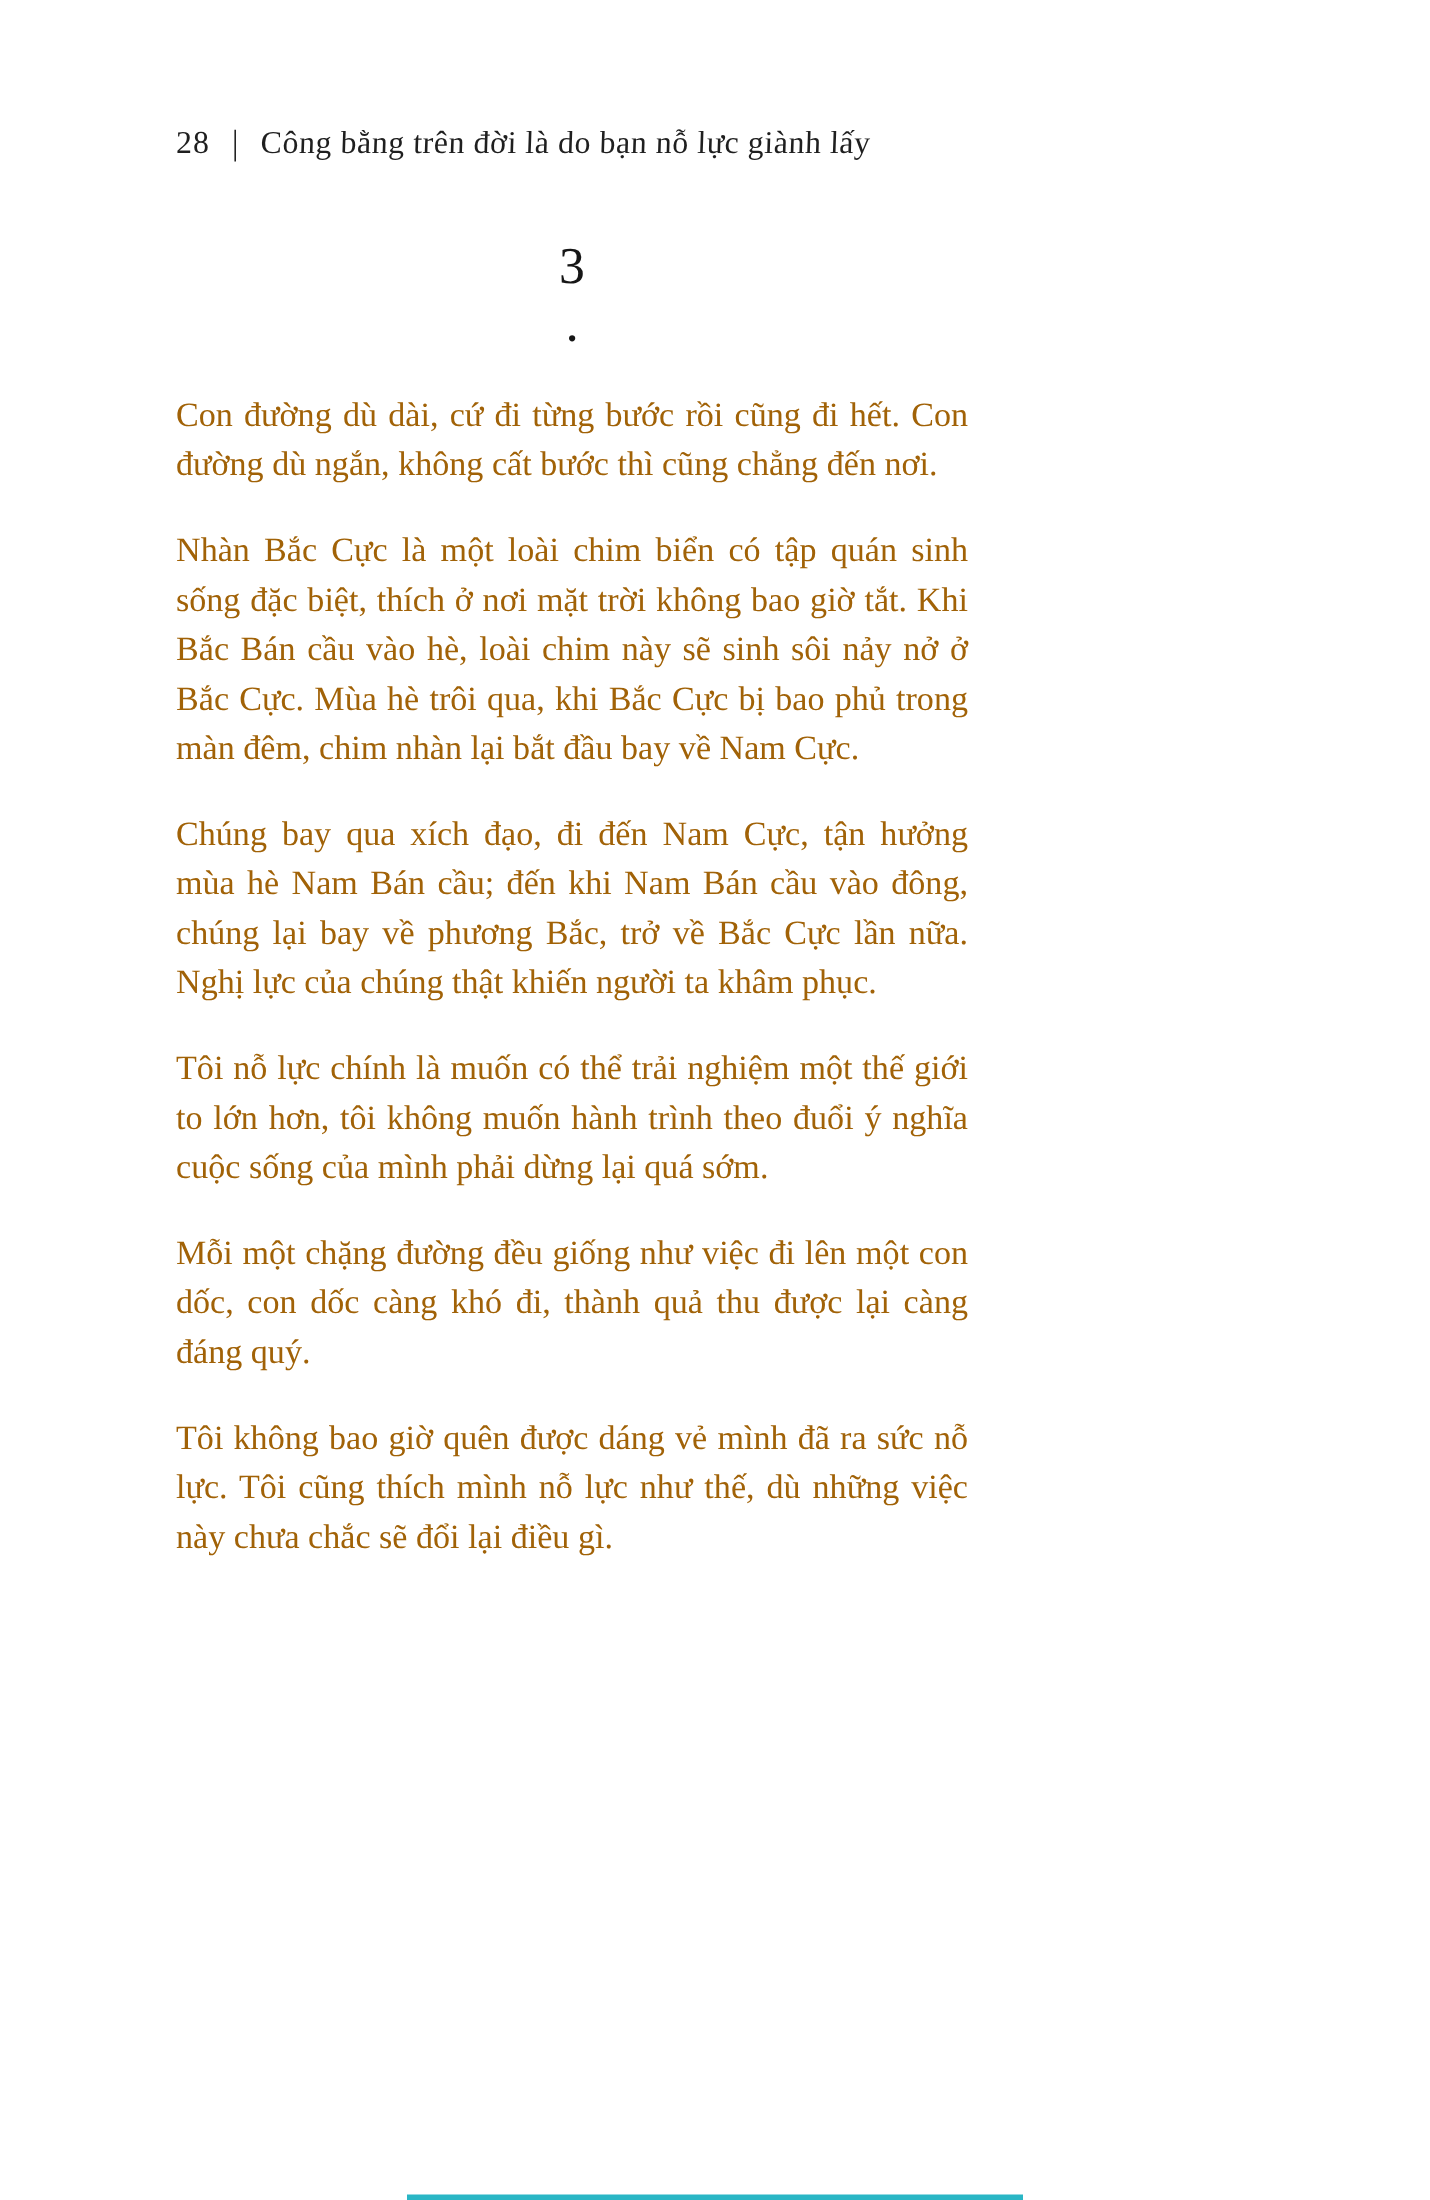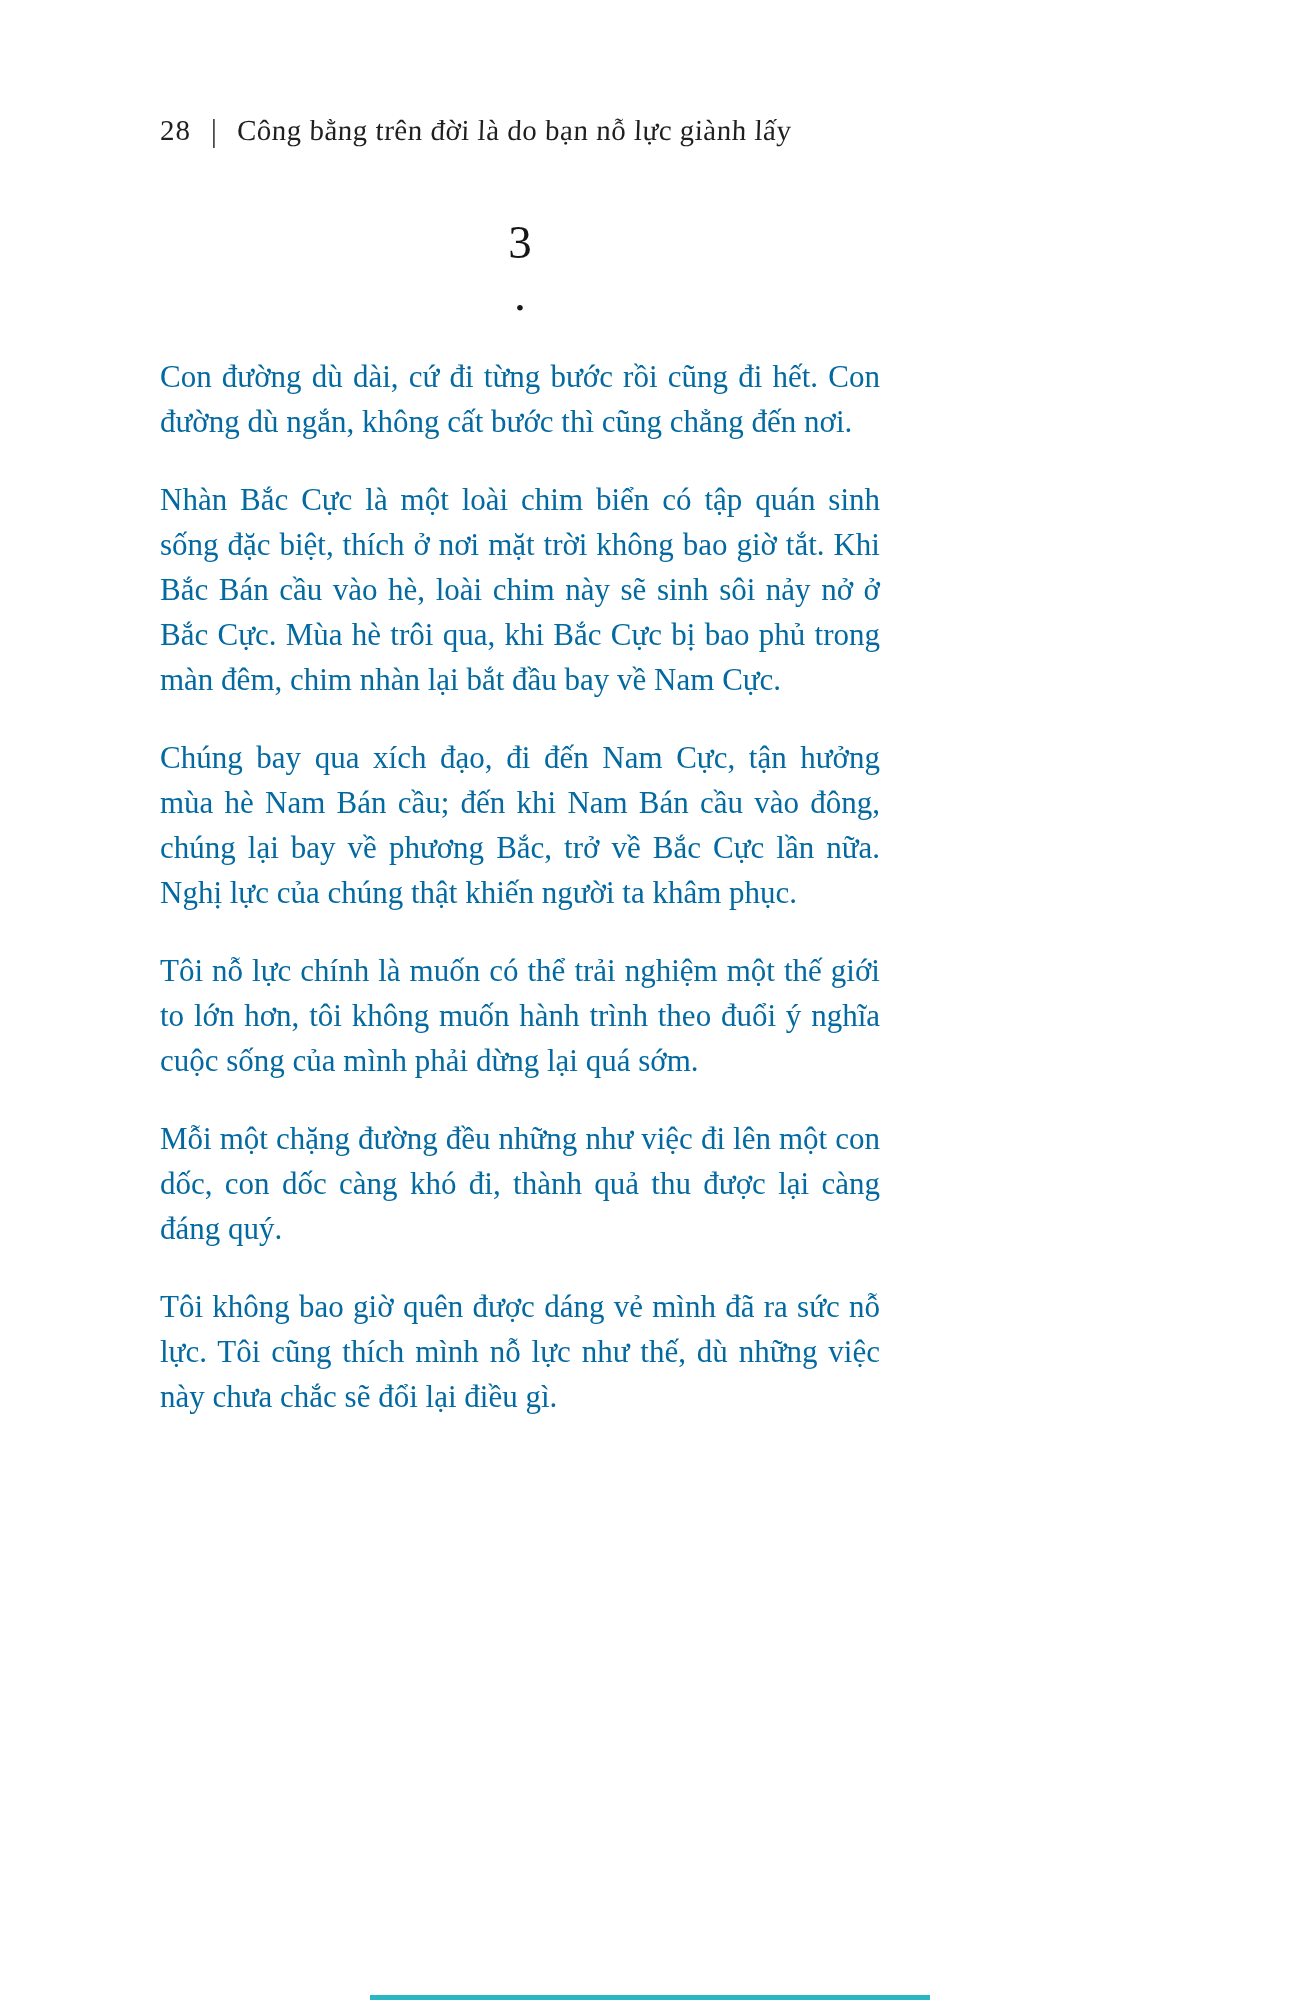--- a/index.html
+++ b/index.html
@@ -70,21 +70,21 @@
   
   .body-text {
     margin-top: 34px;
   }
   .body-text p {
     margin: 0 0 33px 0;
     font-size: 31px;
     line-height: 45px;
     text-align: justify;
     text-justify: inter-word;
-    color: #0369a1;
+    color: #a16207;
   }
   .body-text p:last-child {
     margin-bottom: 0;
   }
   
   .accent-underline {
     position: absolute;
     bottom: 0;
     left: 370px;
     width: 560px;
@@ -106,20 +106,20 @@
 
     <div class="chapter-number">3</div>
 
     <div class="ornament">•</div>
 
     <div class="body-text">
       <p>Con đường dù dài, cứ đi từng bước rồi cũng đi hết. Con đường dù ngắn, không cất bước thì cũng chẳng đến nơi.</p>
       <p>Nhàn Bắc Cực là một loài chim biển có tập quán sinh sống đặc biệt, thích ở nơi mặt trời không bao giờ tắt. Khi Bắc Bán cầu vào hè, loài chim này sẽ sinh sôi nảy nở ở Bắc Cực. Mùa hè trôi qua, khi Bắc Cực bị bao phủ trong màn đêm, chim nhàn lại bắt đầu bay về Nam Cực.</p>
       <p>Chúng bay qua xích đạo, đi đến Nam Cực, tận hưởng mùa hè Nam Bán cầu; đến khi Nam Bán cầu vào đông, chúng lại bay về phương Bắc, trở về Bắc Cực lần nữa. Nghị lực của chúng thật khiến người ta khâm phục.</p>
       <p>Tôi nỗ lực chính là muốn có thể trải nghiệm một thế giới to lớn hơn, tôi không muốn hành trình theo đuổi ý nghĩa cuộc sống của mình phải dừng lại quá sớm.</p>
-      <p>Mỗi một chặng đường đều những như việc đi lên một con dốc, con dốc càng khó đi, thành quả thu được lại càng đáng quý.</p>
+      <p>Mỗi một chặng đường đều giống như việc đi lên một con dốc, con dốc càng khó đi, thành quả thu được lại càng đáng quý.</p>
       <p>Tôi không bao giờ quên được dáng vẻ mình đã ra sức nỗ lực. Tôi cũng thích mình nỗ lực như thế, dù những việc này chưa chắc sẽ đổi lại điều gì.</p>
     </div>
 
   </div>
 
   <div class="accent-underline"></div>
 </div>
 
 </body></html>

